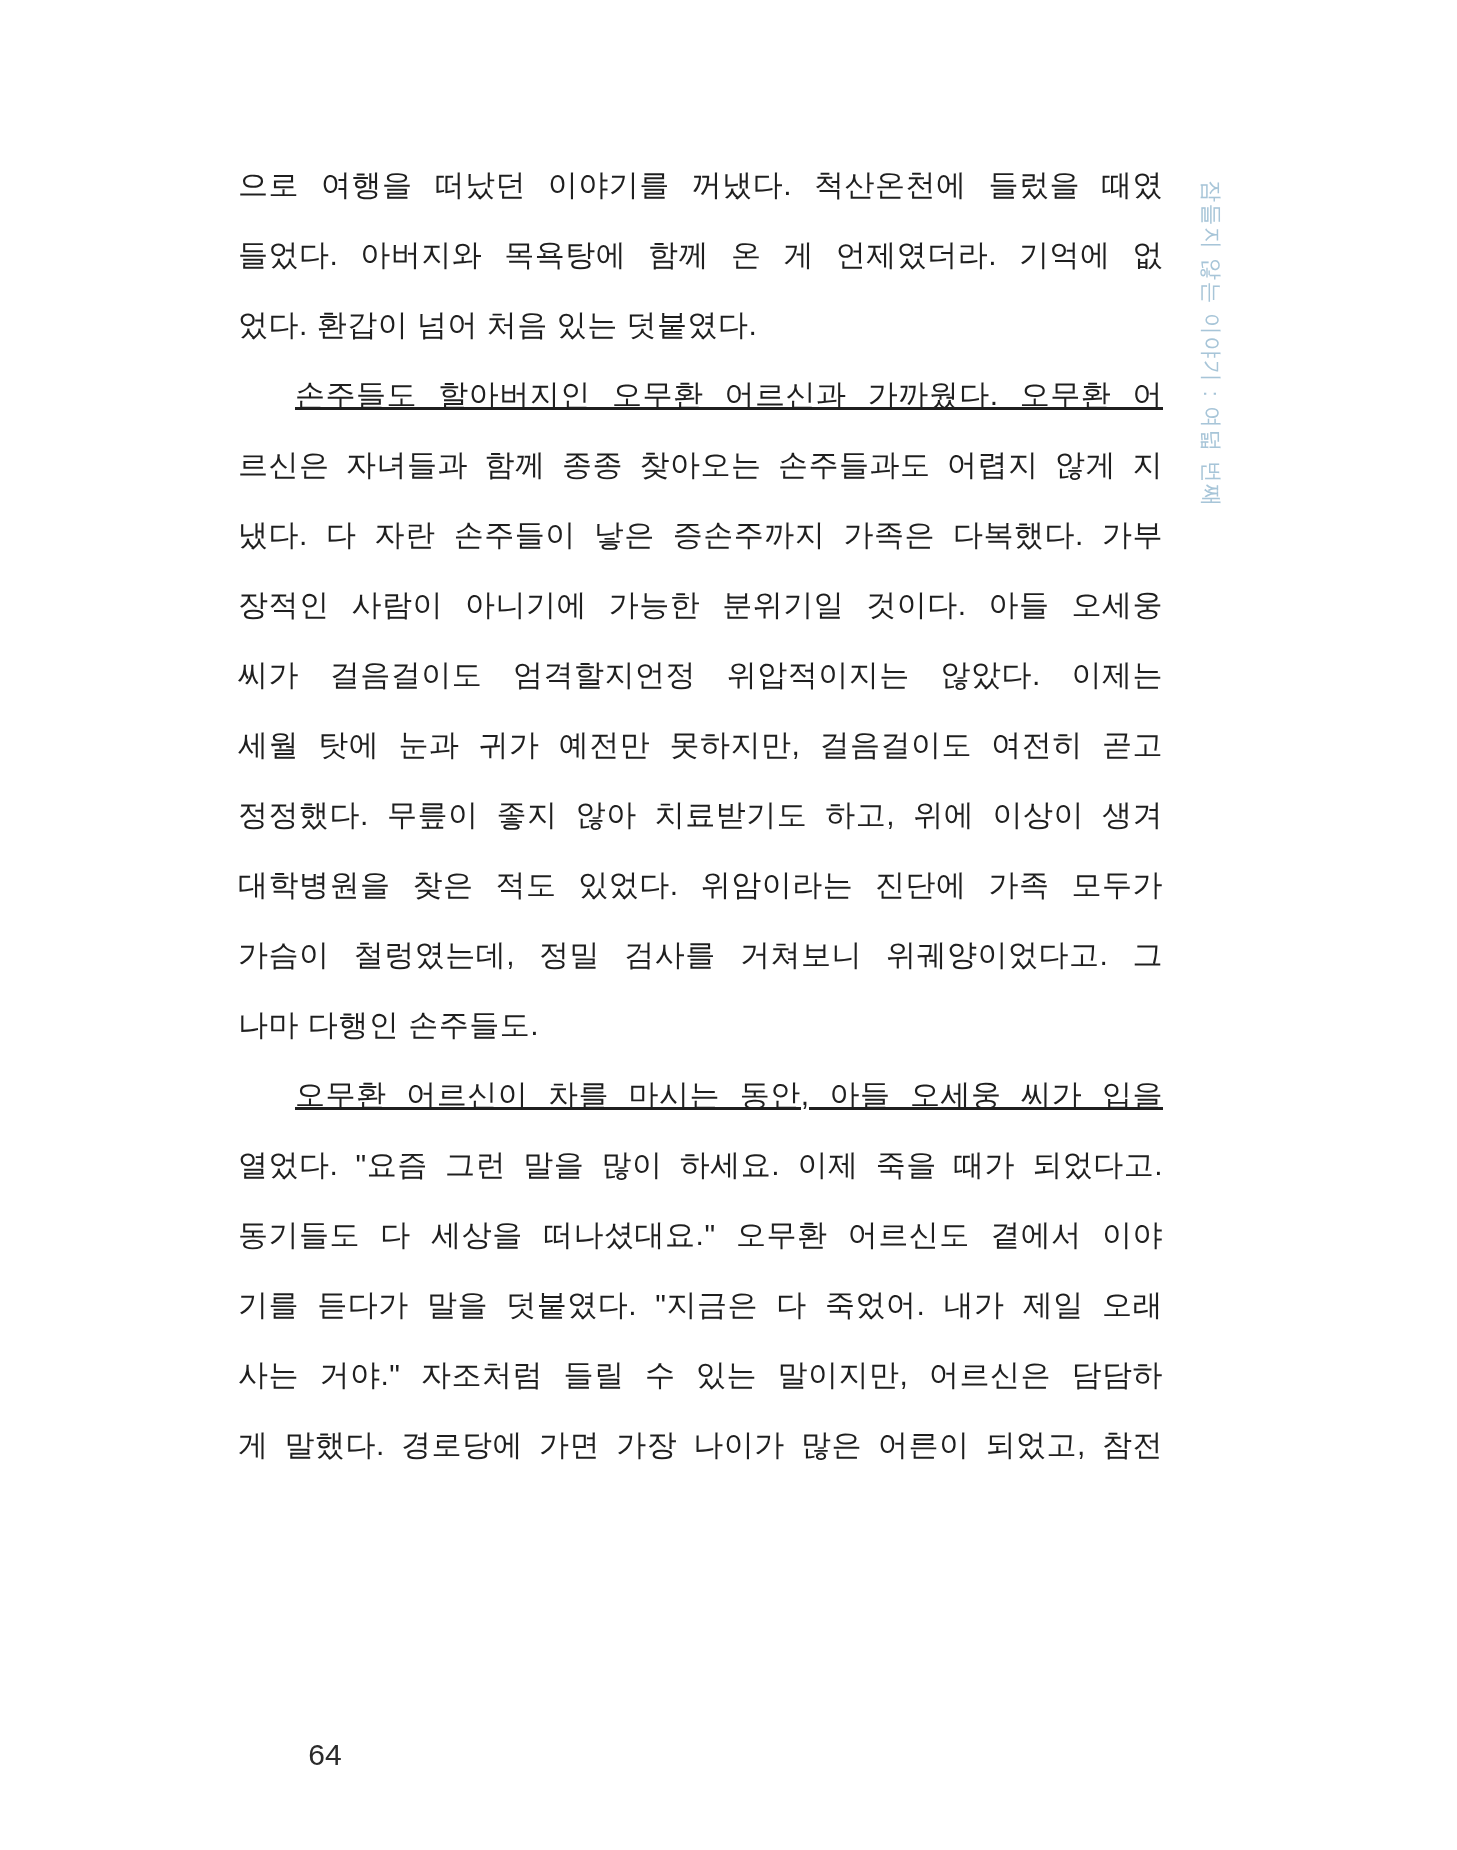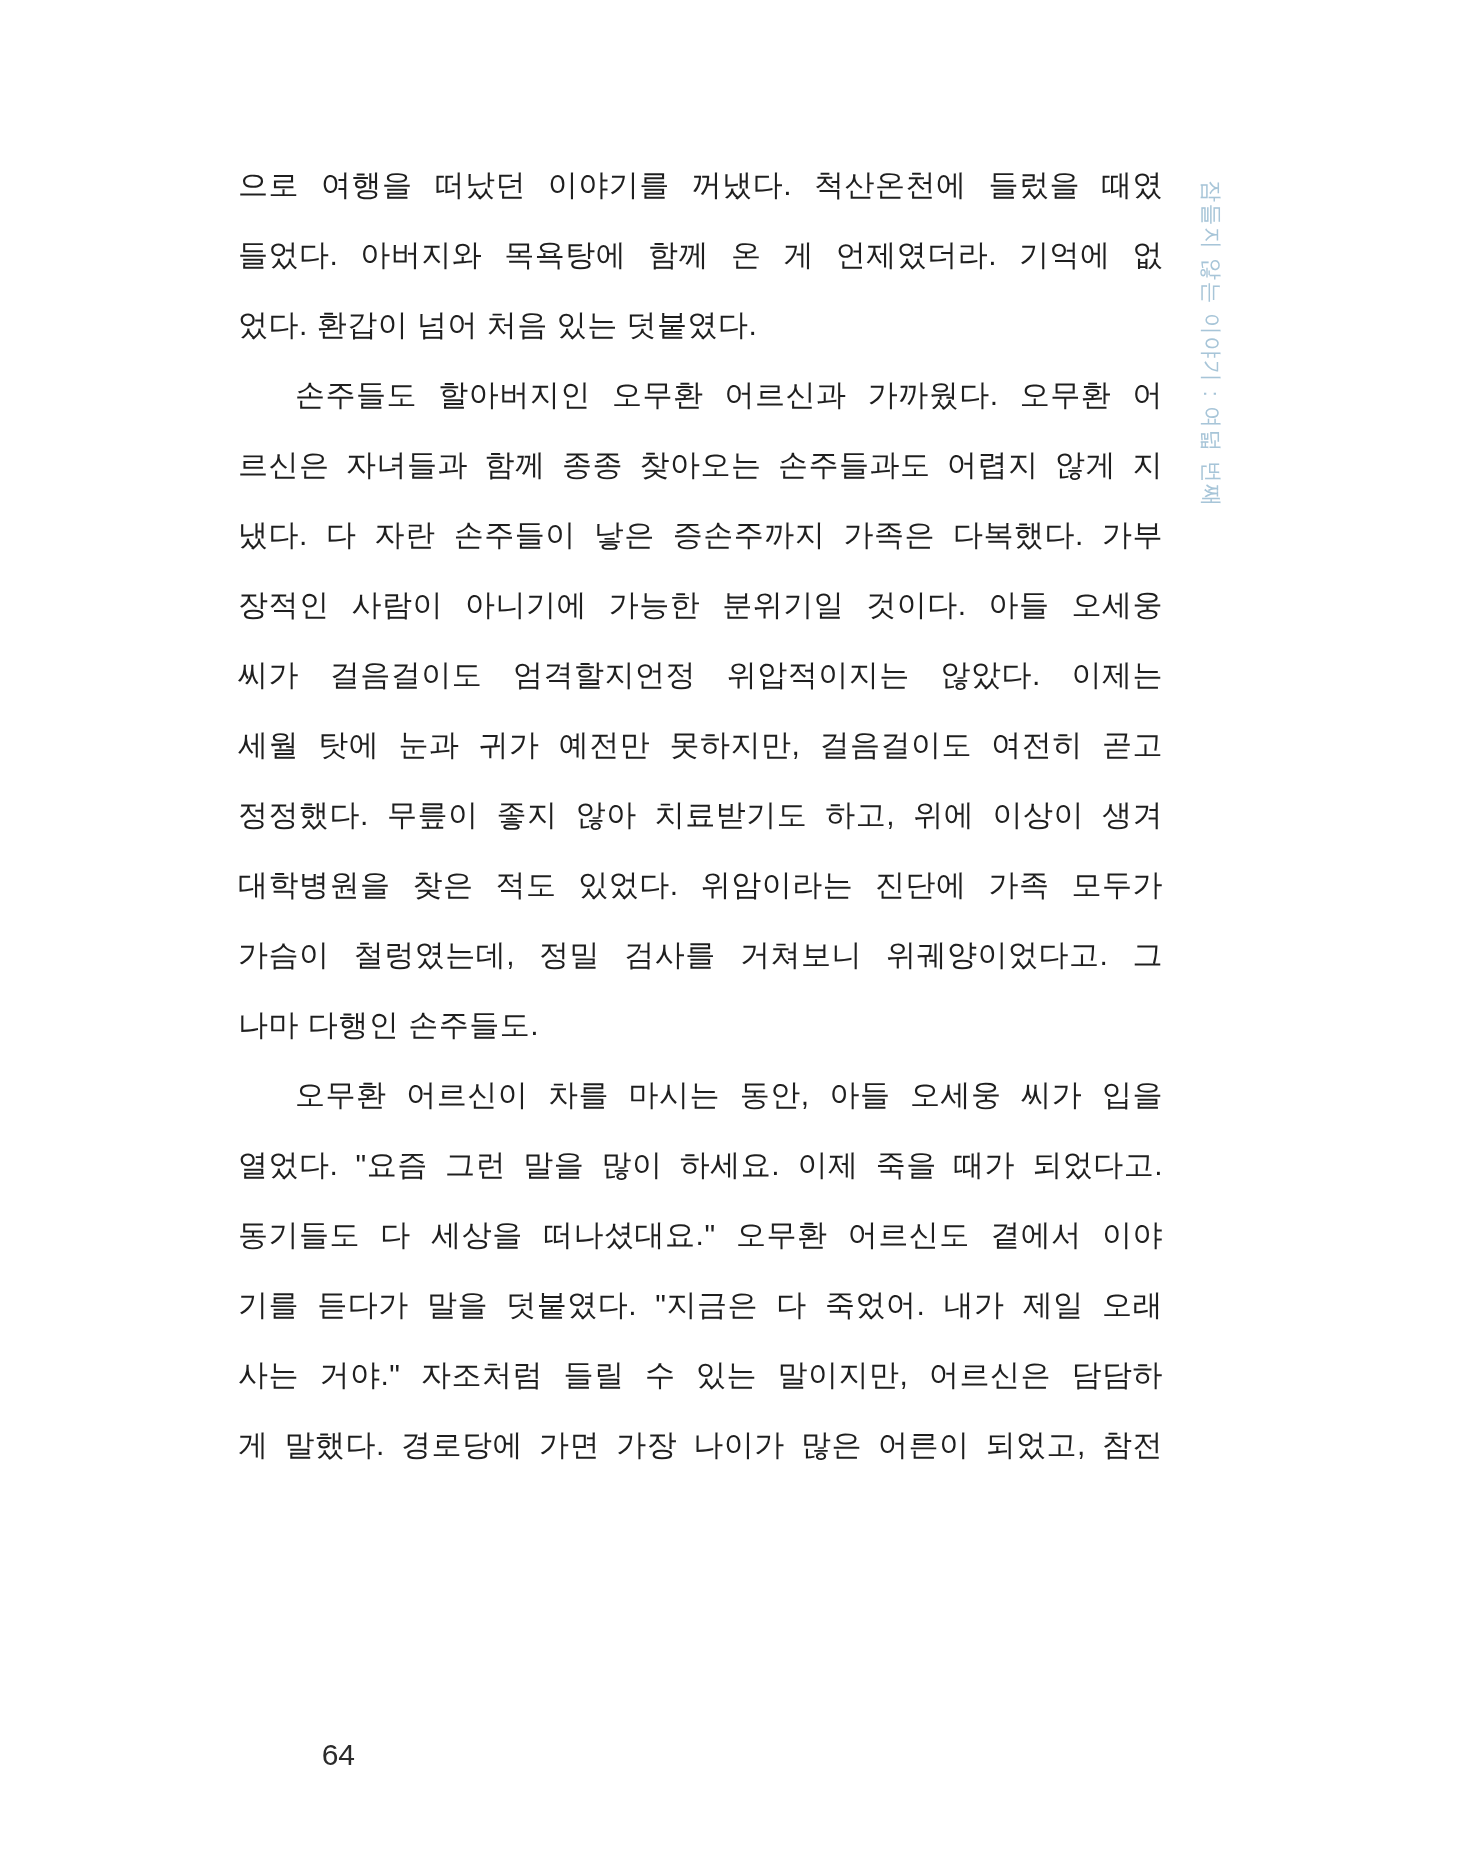--- a/index.html
+++ b/index.html
@@ -14,33 +14,33 @@
     color:#1f1f1f;
     font-size:30px;line-height:70px;font-weight:300;
     letter-spacing:0.5px;
   }
   .line{
     text-align:justify;
     text-align-last:justify;
     white-space:normal;
     height:70px;overflow:hidden;margin-left:48px;
   }
-  .line.indent{text-indent:57px;}
+  .line.indent{text-indent:57px;text-decoration:underline;}
   .line.para-end{text-align-last:left;}
   .side-caption{
     position:absolute;left:1224px;top:180px;
     transform:rotate(90deg);transform-origin:0 0;
     white-space:nowrap;
     color:#a7c5d8;
     font-size:22px;line-height:26px;font-weight:300;
     letter-spacing:1.5px;
   }
   .page-number{
     position:absolute;left:295px;top:1738px;width:60px;
-    text-align:right;
+    text-align:center;
     color:#2b2b2b;font-size:30px;font-weight:400;
   }
 </style>
 </head>
 <body>
 
 <div class="page">
 
   <div class="text-block" id="text-block">
       <div class="line">으로 여행을 떠났던 이야기를 꺼냈다. 척산온천에 들렀을 때였</div>

